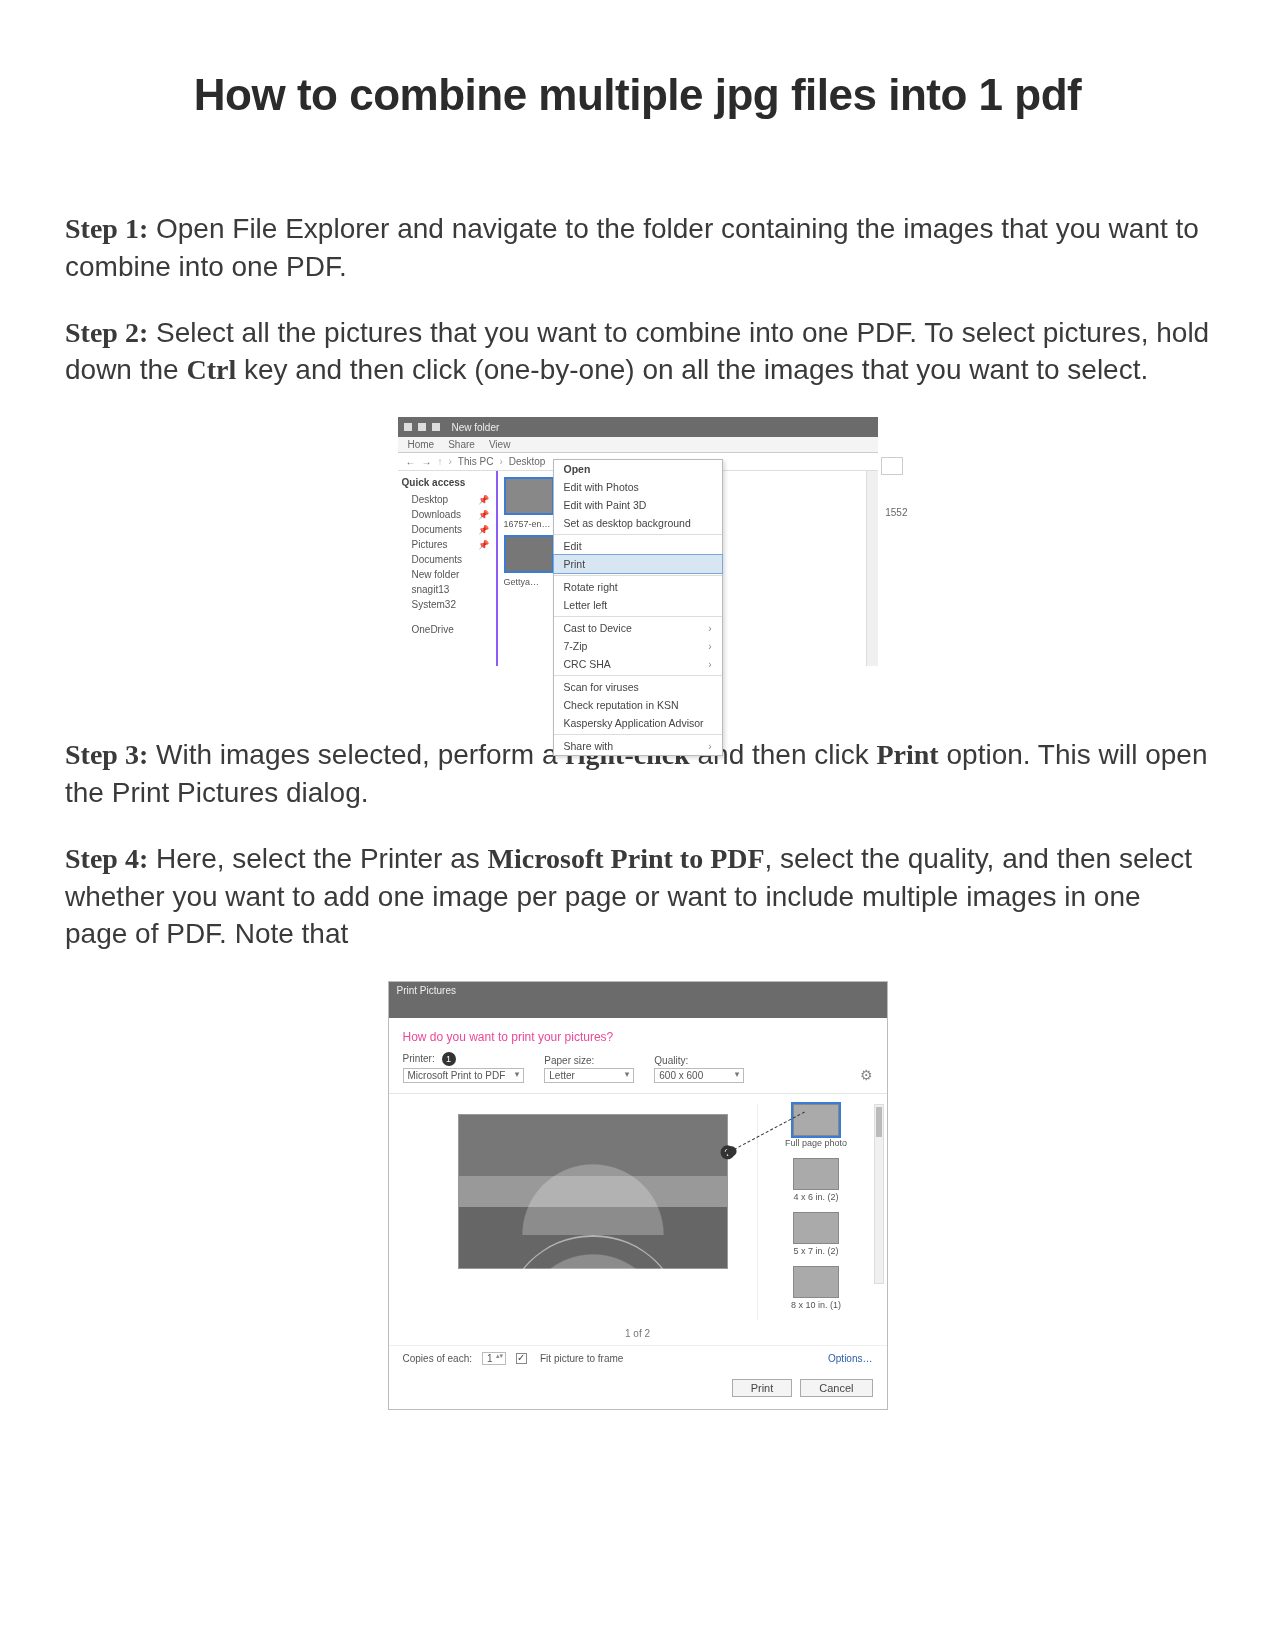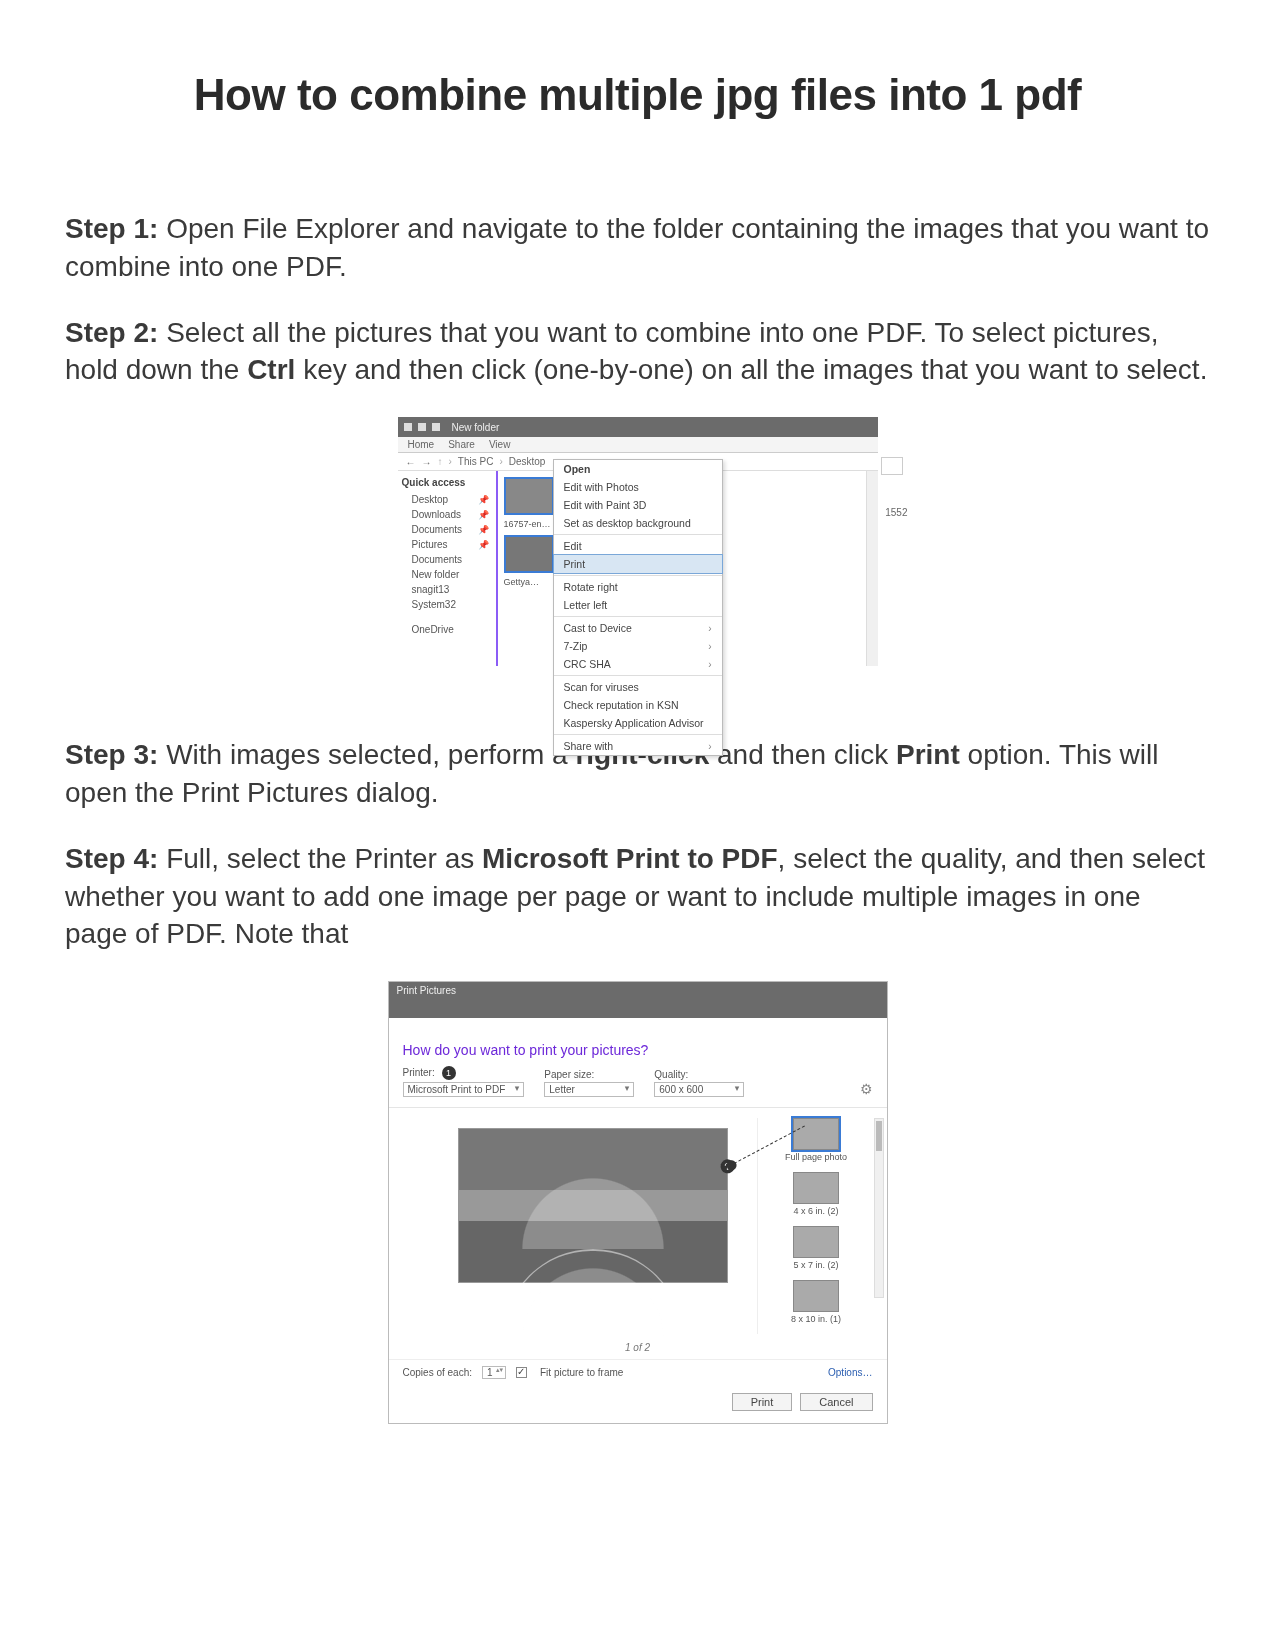--- a/index.html
+++ b/index.html
@@ -21,21 +21,21 @@
     color: #2b2b2b;
     letter-spacing: -0.5px;
     margin-bottom: 90px;
   }
   p.step {
     font-size: 28px;
     line-height: 1.35;
     color: #3a3a3a;
     margin-bottom: 28px;
   }
-  p.step .bold { font-weight: 700; }
+  p.step .bold { font-weight: 700; font-family: Liberation Serif, serif; }
 
   
   .shot-wrap1 {
     width: 100%;
     text-align: center;
     margin: 8px 0 70px 0;
   }
   .shot1 {
     display: inline-block;
     width: 480px;
@@ -172,23 +172,23 @@
     border: 1px solid #bbb;
   }
   .titlebar2 {
     background: #6b6b6b;
     height: 36px;
     color: #eee;
     font-size: 10px;
     padding: 3px 8px;
   }
   .prompt2 {
-    padding: 24px 14px 8px 14px;
-    font-size: 14px;
-    color: #6d28d9;
+    padding: 12px 14px 8px 14px;
+    font-size: 12px;
+    color: #ec4899;
   }
   .row2 {
     display: flex;
     align-items: flex-end;
     gap: 20px;
     padding: 0 14px 10px 14px;
     border-bottom: 1px solid #e5e5e5;
   }
   .fld { font-size: 10px; color: #555; }
   .fld .lab { display: block; margin-bottom: 2px; }
@@ -287,21 +287,20 @@
   }
   .line-connector::after{
     content:""; position:absolute; left:-8px; top:-5px;
     width:10px;height:10px;border-radius:50%;background:#333;
   }
   .pageof {
     text-align: center;
     font-size: 10px;
     color: #777;
     padding: 2px 0 6px 0;
-    font-style: italic;
   }
   .botrow2{
     display:flex;
     align-items:center;
     padding: 6px 14px;
     gap: 10px;
     font-size:10px;
     border-top:1px solid #eee;
   }
   .botrow2 .spin{
@@ -446,21 +445,21 @@
           </div>
       </div>
     </div>
   </div>
 
   <p class="step">
     <span class="bold">Step 3:</span><span> With images selected, perform a </span><span class="bold">right-click</span><span> and then click </span><span class="bold">Print</span><span> option. This will open the Print Pictures dialog.</span>
   </p>
 
   <p class="step">
-    <span class="bold">Step 4:</span><span> Full, select the Printer as </span><span class="bold">Microsoft Print to PDF</span><span>, select the quality, and then select whether you want to add one image per page or want to include multiple images in one page of PDF. Note that</span>
+    <span class="bold">Step 4:</span><span> Here, select the Printer as </span><span class="bold">Microsoft Print to PDF</span><span>, select the quality, and then select whether you want to add one image per page or want to include multiple images in one page of PDF. Note that</span>
   </p>
 
   <div class="shot-wrap2">
     <div class="shot2">
       <div class="titlebar2">Print Pictures</div>
       <div class="prompt2">How do you want to print your pictures?</div>
       <div class="row2">
         <div class="fld">
           <span class="lab"><span>Printer:</span> <span class="mark">1</span></span>
           <span class="sel">Microsoft Print to PDF</span>

